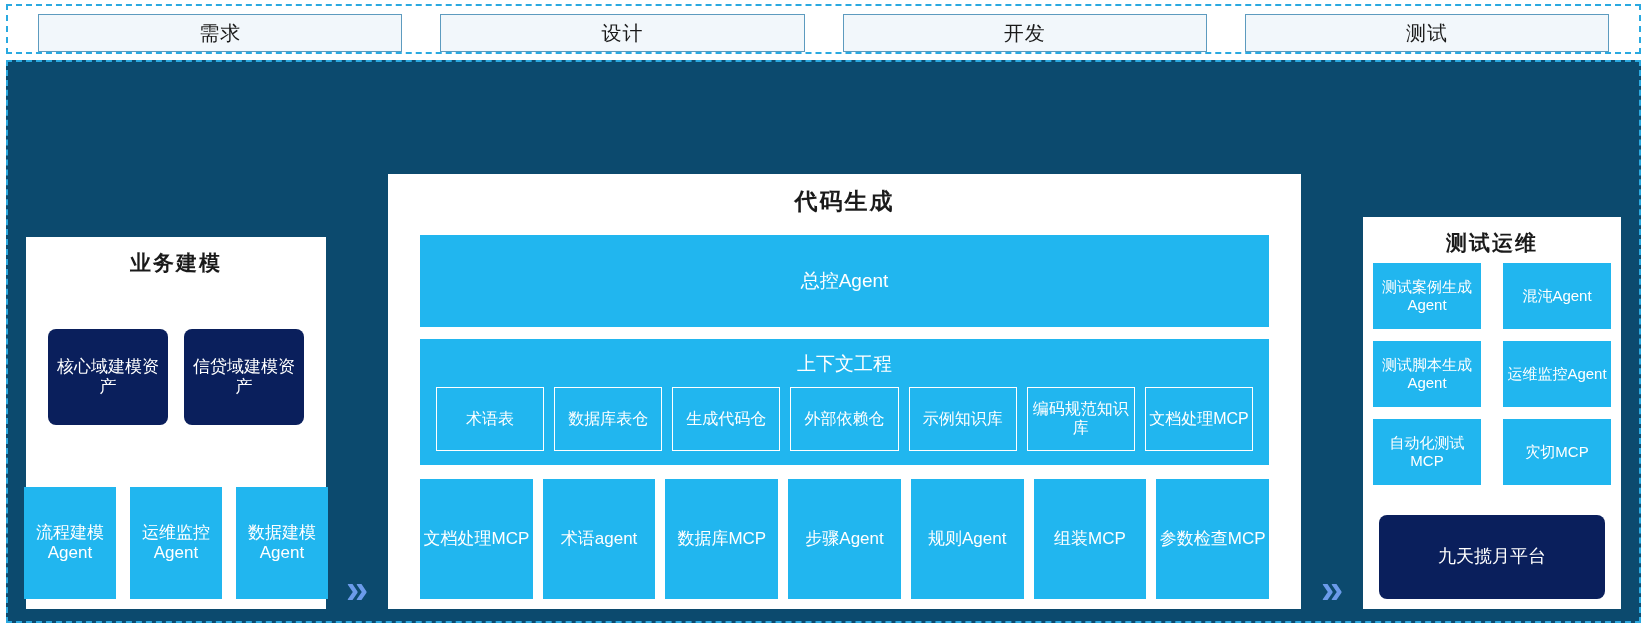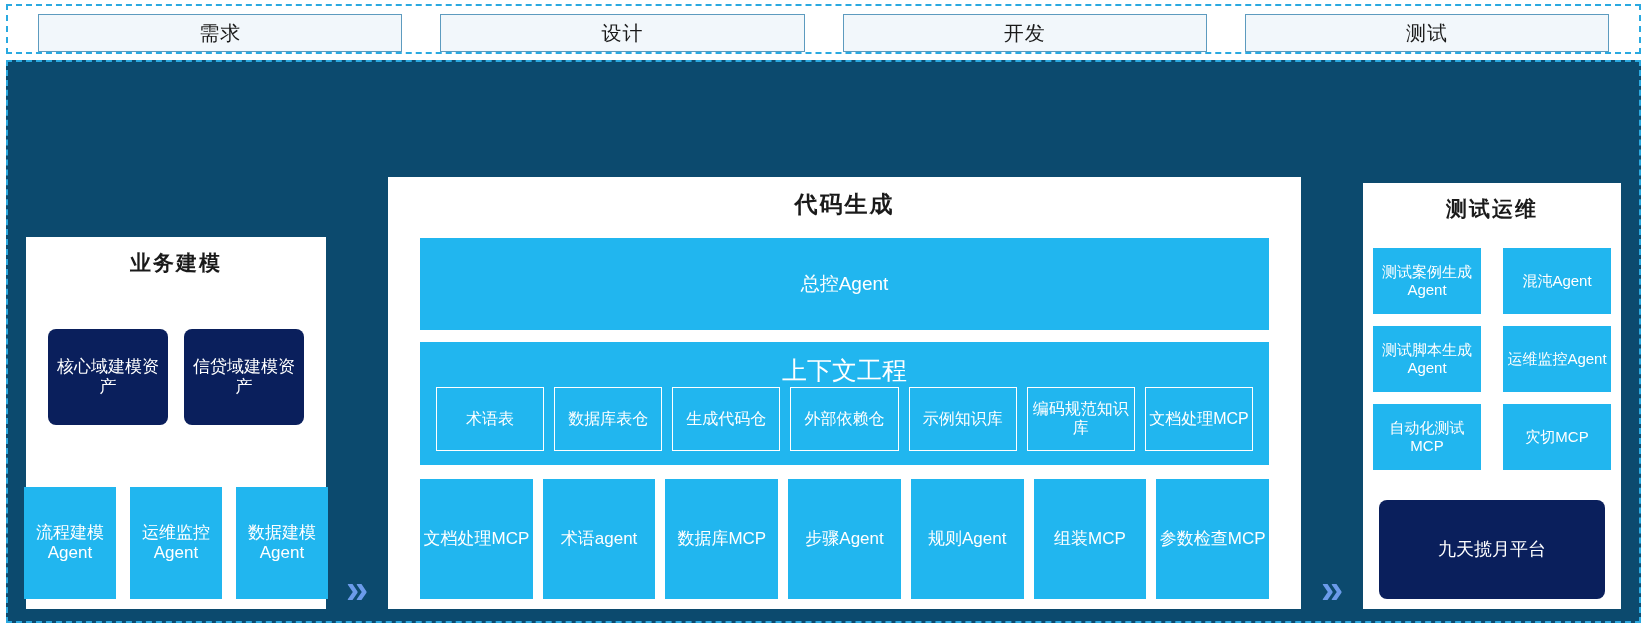--- a/index.html
+++ b/index.html
@@ -78,35 +78,35 @@
 
   
   .mid-inner { width: 100%; display: flex; flex-direction: column; align-items: stretch; padding: 0 22px; }
   .banner {
     height: 92px; margin-top: 12px; font-size: 19px;
   }
   .ctx-block {
     margin-top: 12px; background: #21b6ef; padding: 8px 16px 14px 16px;
     display: flex; flex-direction: column; align-items: center;
   }
-  .ctx-title { color:#fff; font-size: 25px; margin: 4px 0 0 0; }
+  .ctx-title { color:#fff; font-size: 19px; margin: 4px 0 10px 0; }
   .ctx-row { display: flex; gap: 10px; width: 100%; justify-content: space-between; }
   .ctx-item {
     flex: 1 1 0; height: 64px;
     border: 1px solid #ffffff;
     display: flex; align-items: center; justify-content: center; text-align: center;
     color: #ffffff; font-size: 16px; line-height: 1.16; padding: 0 2px;
   }
   .tools-row { display: flex; gap: 10px; margin-top: 14px; width: 100%; }
   .tools-row .card { flex: 1 1 0; height: 120px; font-size: 17px; padding: 0 3px; }
 
   
-  .r-grid { display: grid; grid-template-columns: 108px 108px; gap: 12px 22px; margin-top: 19px; }
+  .r-grid { display: grid; grid-template-columns: 108px 108px; gap: 12px 22px; margin-top: 0; }
   .r-grid .card { height: 66px; font-size: 15px; padding: 0 3px; }
-  .r-plat { margin-top: 30px; width: 226px; height: 99px; font-size: 18px; }
+  .r-plat { margin-top: 30px; width: 226px; height: 84px; font-size: 18px; }
 </style>
 </head>
 <body>
 
 <div class="page">
 
   <div class="phase-strip">
     <div class="phase-box">
         <span>需求</span>
       </div>

